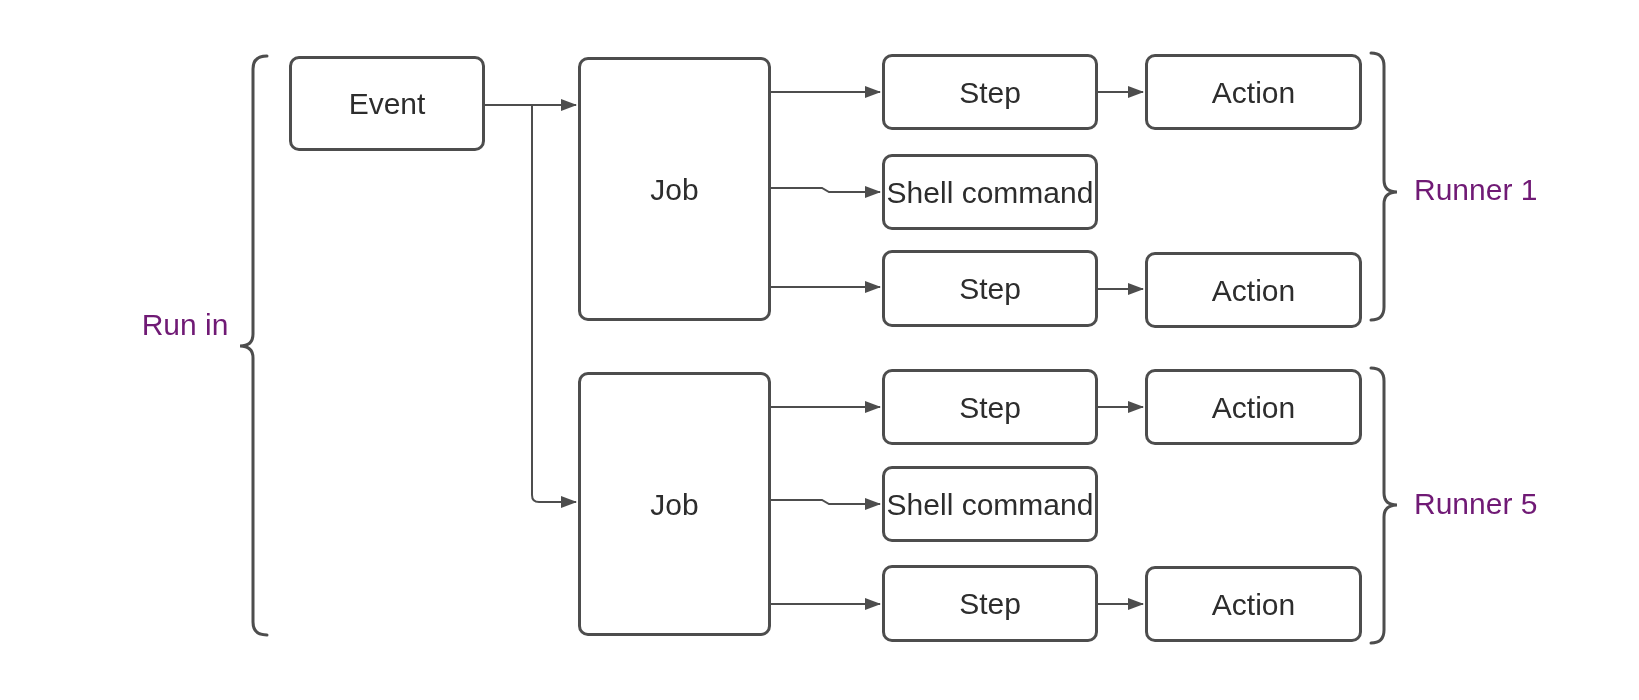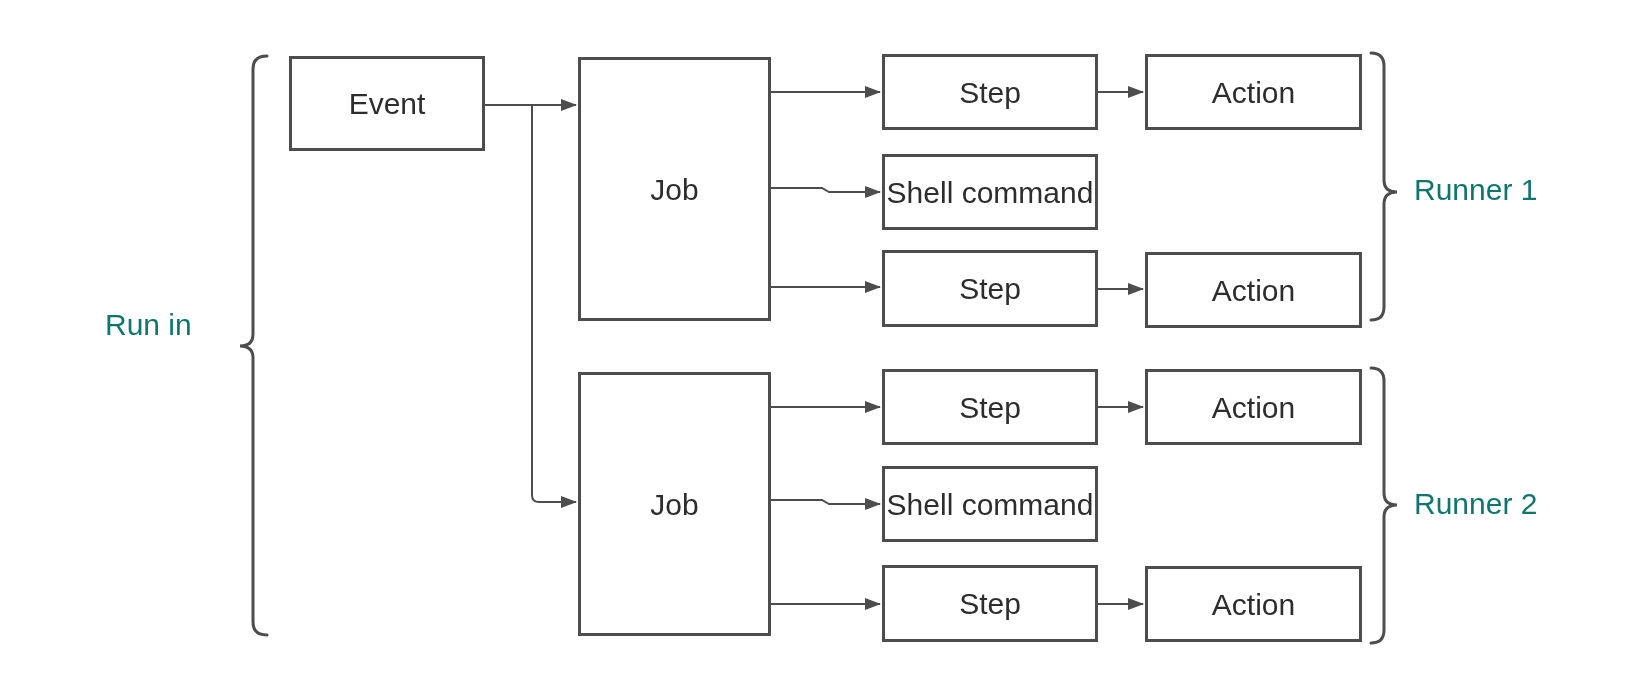--- a/index.html
+++ b/index.html
@@ -18,37 +18,38 @@
   #wires {
     position: absolute;
     left: 0;
     top: 0;
   }
   .node {
     position: absolute;
     box-sizing: border-box;
     background: #ffffff;
     border: 3px solid #4d4d4d;
-    border-radius: 0;
+    border-radius: 10px;
     display: flex;
     align-items: center;
     justify-content: center;
     color: #2d2d2d;
     font-size: 30px;
     line-height: 1.1;
     white-space: nowrap;
   }
   .side-label {
     position: absolute;
-    color: #0f766e;
+    color: #701a75;
     font-size: 30px;
     line-height: 35px;
     white-space: nowrap;
   }
   .center-text {
+    text-align: center;
   }
 </style>
 </head>
 <body>
 
 <div id="canvas">
 
   <svg id="wires" width="1639" height="700" viewBox="0 0 1639 700">
     <defs>
       <marker id="arrow" markerUnits="userSpaceOnUse" markerWidth="18" markerHeight="14" refX="16" refY="7" orient="auto">
@@ -131,15 +132,15 @@
   <div class="node" style="left:1145px; top:566px; width:217px; height:76px;">
     <span>Action</span>
   </div>
 
   <div class="side-label center-text" style="left:105px; top:307px; width:160px;">
     <div>Run in</div>
   </div>
 
   <div class="side-label" style="left:1414px; top:172px;">Runner 1</div>
 
-  <div class="side-label" style="left:1414px; top:486px;">Runner 2</div>
+  <div class="side-label" style="left:1414px; top:486px;">Runner 5</div>
 
 </div>
 
 </body></html>

